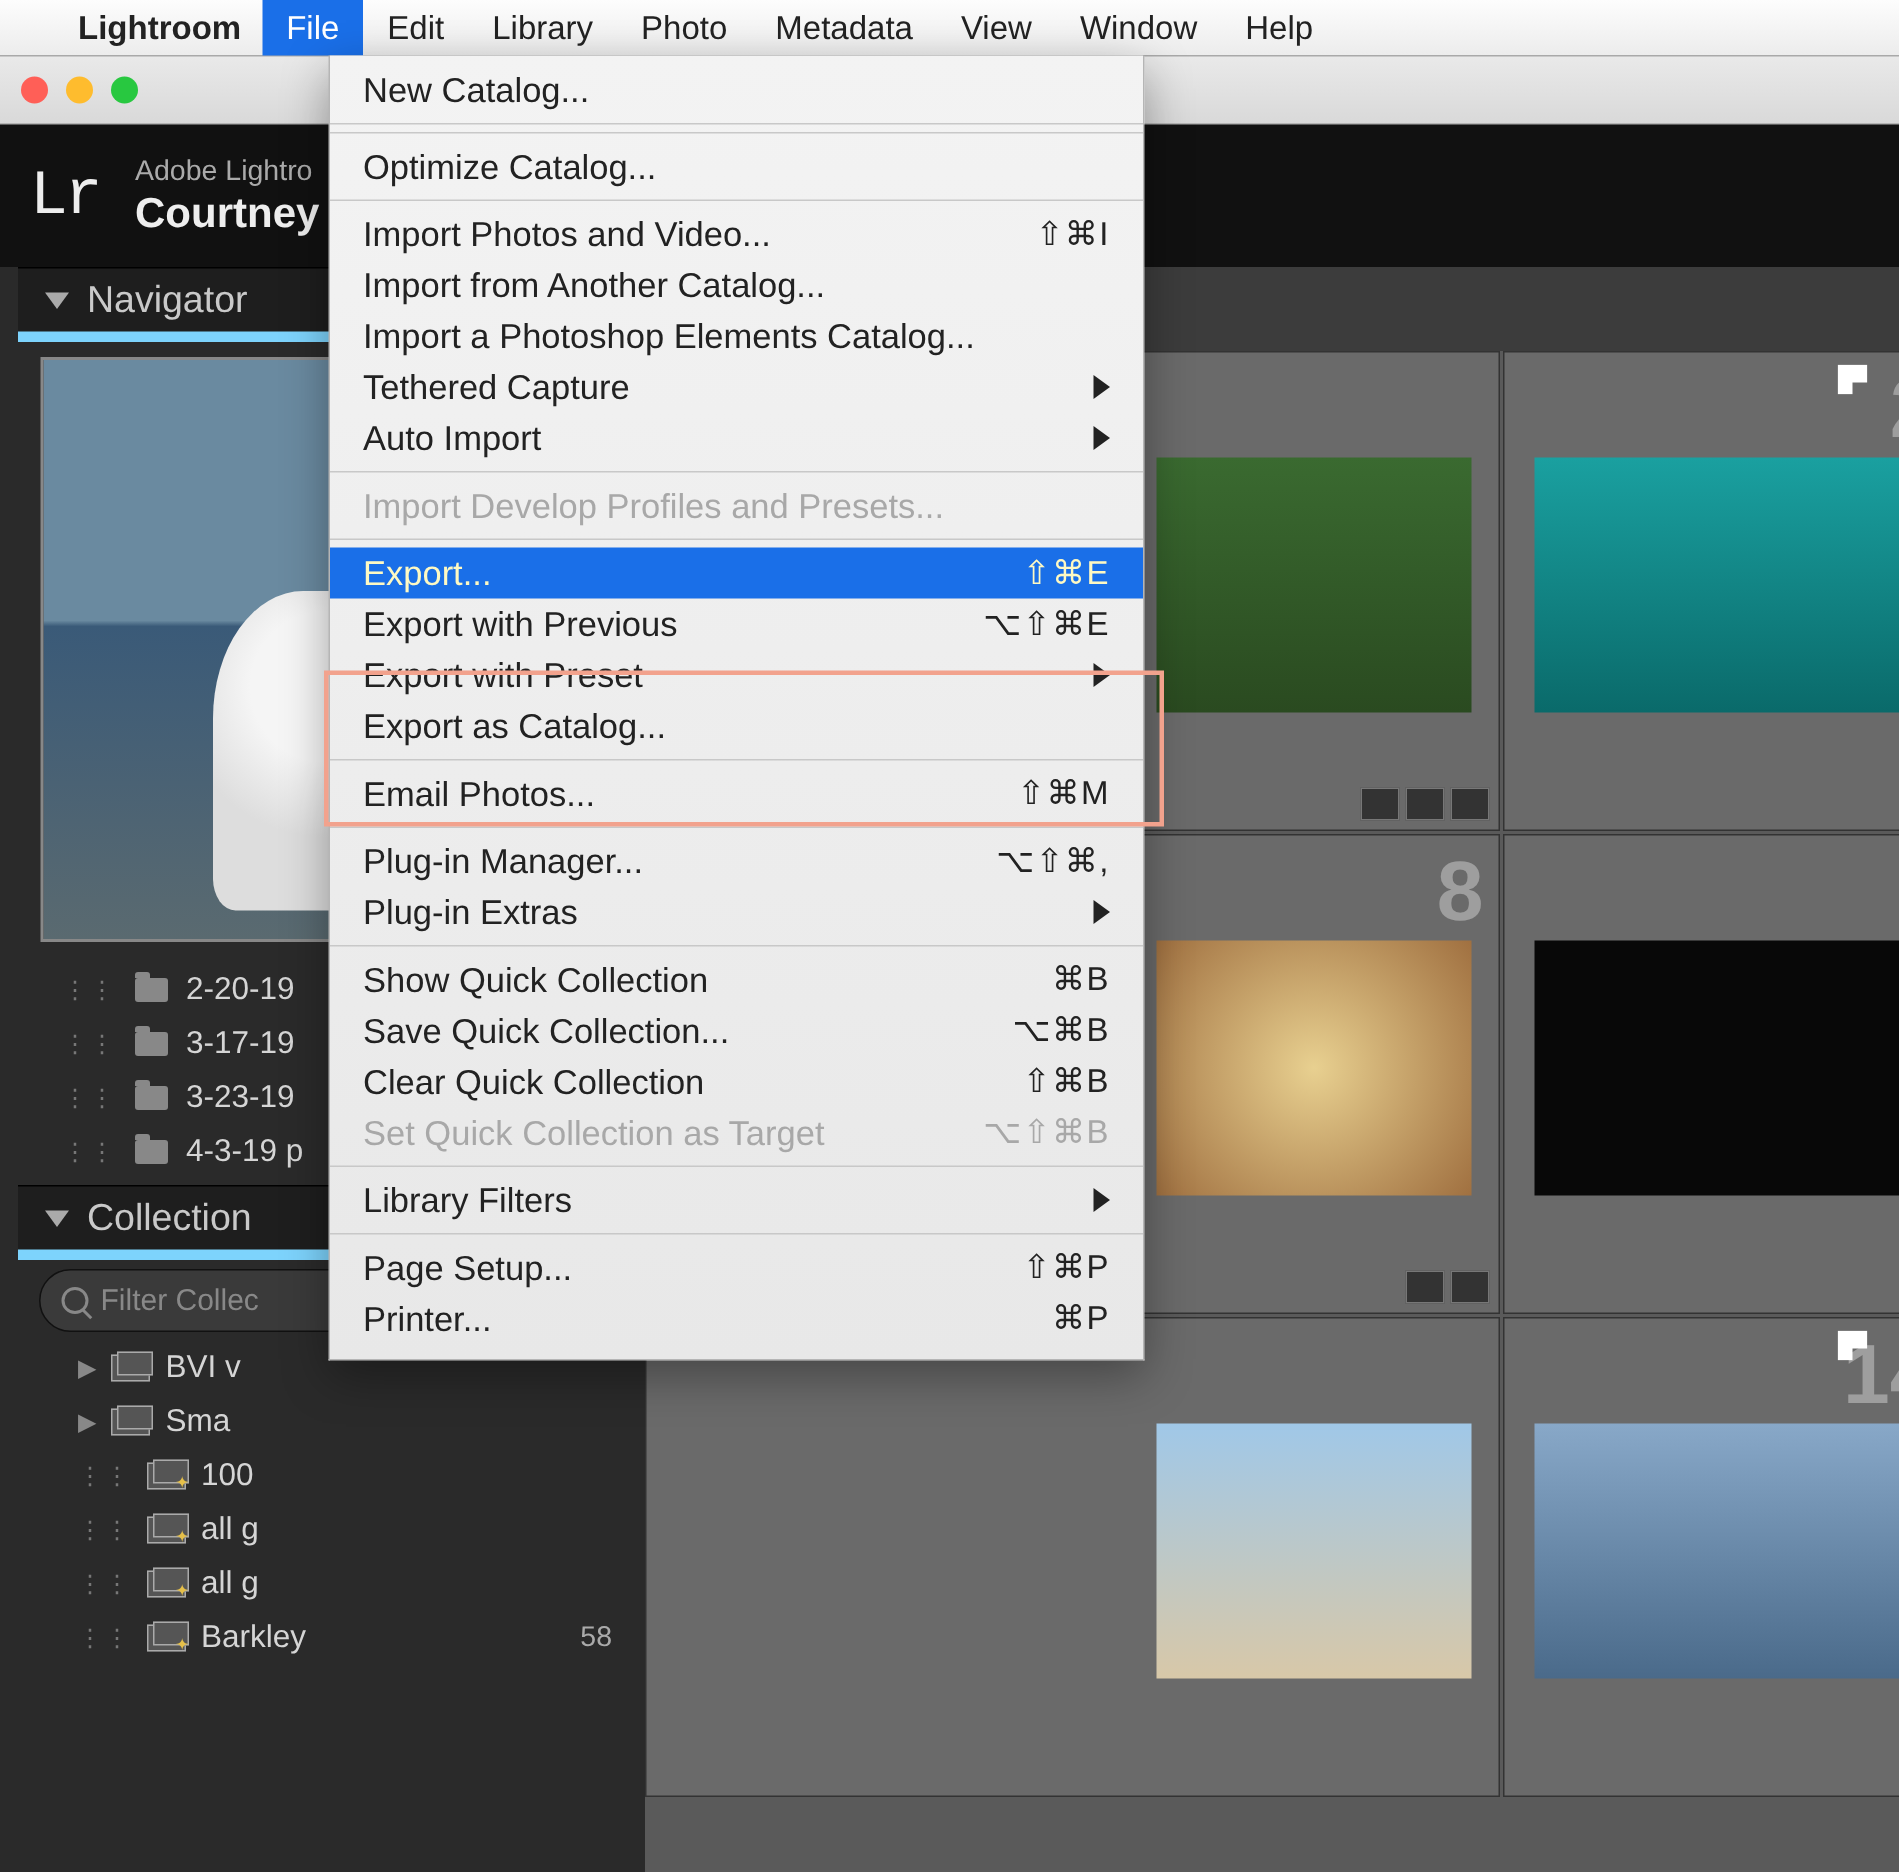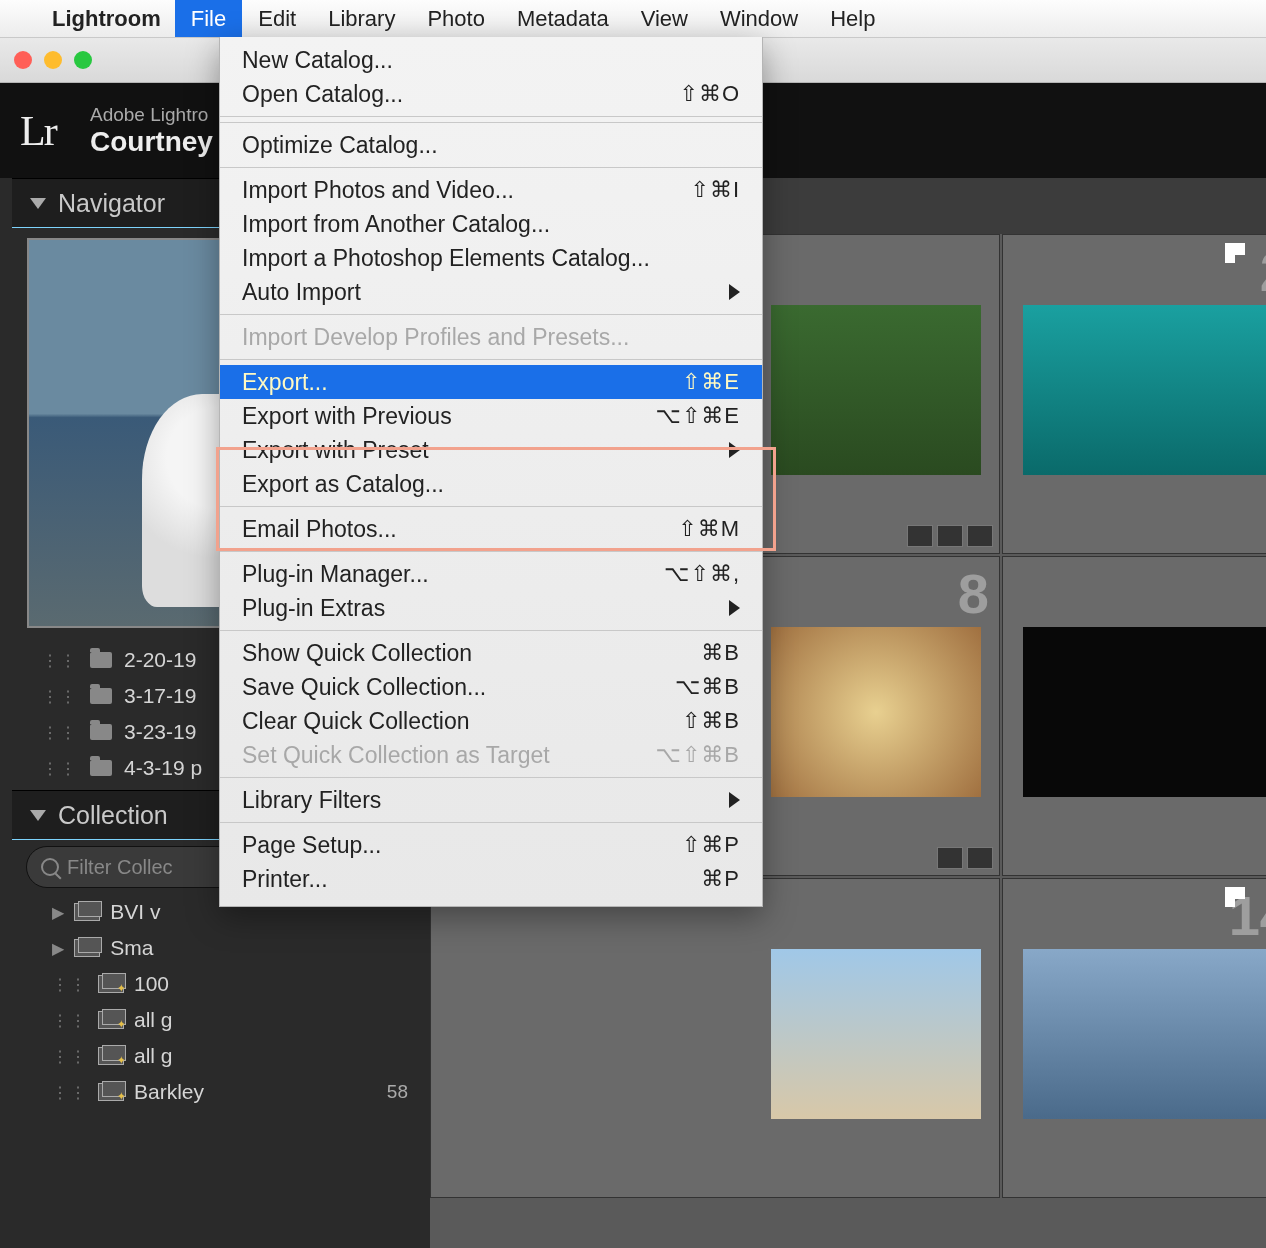--- a/index.html
+++ b/index.html
@@ -12,31 +12,31 @@
   .menubar .mitem { padding:0 16px; height:37px; line-height:37px; cursor:default; }
   .menubar .mitem.active { background:#1a6fe8; color:#fff; }
 
   
   .winchrome { position:absolute; top:37px; left:0; right:0; height:46px; background:linear-gradient(#e9e9e9,#d9d9d9); border-top:1px solid #c9c9c9; border-bottom:1px solid #b5b5b5; display:flex; align-items:center; padding-left:14px; gap:12px; z-index:9; }
   .tl { width:18px; height:18px; border-radius:50%; }
   .tl.red{background:#ff5f57;} .tl.yel{background:#febc2e;} .tl.grn{background:#28c840;}
 
   
   .appheader { position:absolute; top:83px; left:0; right:0; height:95px; background:#111; display:flex; align-items:center; padding-left:20px; color:#ddd; z-index:4; }
-  .lrlogo { font-family:Liberation Serif, serif; font-size:42px; color:#eee; letter-spacing:-2px; display:flex; align-items:center; width:70px;}
+  .lrlogo { font-family:Liberation Mono, monospace; font-size:42px; color:#eee; letter-spacing:-2px; display:flex; align-items:center; width:70px;}
   .idblock { display:flex; flex-direction:column; }
   .idtop { font-size:19px; color:#aaa; }
   .idbot { font-size:28px; color:#eee; font-weight:600; }
 
   
   .app { position:absolute; top:178px; left:0; right:0; bottom:0; background:#2a2a2a; z-index:1; }
 
   
   .leftcol { position:absolute; top:178px; left:12px; width:410px; bottom:0; z-index:3; }
-  .panelhdr { height:50px; background:#1e1e1e; color:#c9c9c9; font-size:25px; display:flex; align-items:center; padding-left:18px; gap:12px; border-top:1px solid #000; border-bottom:1px solid #7dd3fc;}
+  .panelhdr { height:50px; background:#1e1e1e; color:#c9c9c9; font-size:25px; display:flex; align-items:center; padding-left:18px; gap:12px; border-top:1px solid #000; border-bottom:7px solid #7dd3fc;}
   .tri { display:inline-block; width:0;height:0;border-left:8px solid transparent;border-right:8px solid transparent;border-top:11px solid #aaa;}
   .navimg { margin:10px auto; width:380px; height:390px; background:linear-gradient(#6a8aa0 45%, #3a5a78 46%, #5a6a70 100%); border:2px solid #888; position:relative; }
   .navimg .person { position:absolute; left:30%; top:40%; width:40%; height:55%; background:radial-gradient(circle at 50% 30%, #f5f5f5 30%, #ddd 60%); border-radius:40% 40% 10% 10%; }
 
   .folders { padding:4px 0; }
   .folderrow { height:36px; display:flex; align-items:center; padding-left:30px; gap:12px; color:#d5d5d5; font-size:21px; }
   .dots { color:#777; font-size:16px; letter-spacing:2px;}
   .foldericon { width:22px;height:16px;background:#888;border-radius:2px;position:relative;}
   .foldericon::before{content:"";position:absolute;top:-4px;left:0;width:10px;height:4px;background:#888;border-radius:2px 2px 0 0;}
 
@@ -227,39 +227,39 @@
     <span class="num">14</span>
     <div class="flag r"></div>
     <div class="thumb" style="left:20px;top:70px;width:260px;height:170px;background:linear-gradient(#88a8c8,#4a6a8a);"></div>
   </div>
 </div>
 
 <div class="menu" id="file-menu">
     <div class="row">
       <span class="lbl">New Catalog...</span>
     </div>
-    <div class="row">
-      <span class="lbl">Open Catalog...</span>
-      <span class="sc">⇧⌘O</span>
-    </div>
     <div class="row sep"></div>
     <div class="row sep"></div>
     <div class="row">
       <span class="lbl">Optimize Catalog...</span>
     </div>
     <div class="row sep"></div>
     <div class="row">
       <span class="lbl">Import Photos and Video...</span>
       <span class="sc">⇧⌘I</span>
     </div>
     <div class="row">
       <span class="lbl">Import from Another Catalog...</span>
     </div>
     <div class="row">
       <span class="lbl">Import a Photoshop Elements Catalog...</span>
+    </div>
+    <div class="row">
+      <span class="lbl">Tethered Capture</span>
+      <span class="sub"></span>
     </div>
     <div class="row">
       <span class="lbl">Auto Import</span>
       <span class="sub"></span>
     </div>
     <div class="row sep"></div>
     <div class="row disabled">
       <span class="lbl">Import Develop Profiles and Presets...</span>
     </div>
     <div class="row sep"></div>

